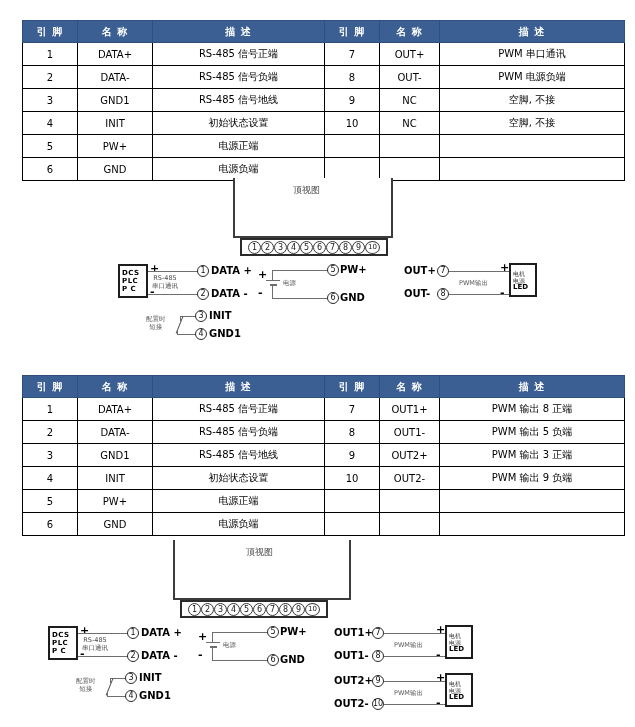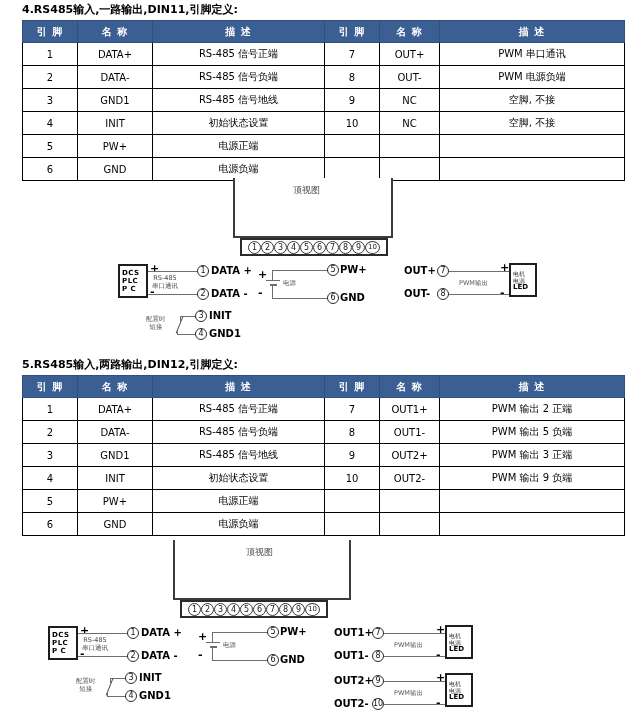--- a/index.html
+++ b/index.html
@@ -191,23 +191,20 @@
     width: 1px;
     background: #4a4a4a;
     transform-origin: center;
   }
 </style>
 </head>
 <body>
 
 <div class="page">
 
-  <div style="position:absolute; left:22px; top:2px;">
-    <div class="section-heading">4.RS485输入,一路输出,DIN11,引脚定义:</div>
-  </div>
 
   <div style="position:absolute; left:22px; top:20px;">
     <table class="pin-table">
       <colgroup>
         <col class="c-pin">
           <col class="c-name">
           <col class="c-desc">
         <col class="c-pin2">
           <col class="c-name2">
           <col class="c-desc2">
@@ -350,23 +347,20 @@
       <div class="sign" style="left:500px; top:87px;">+</div>
       <div class="sign" style="left:500px; top:112px;">-</div>
       <div class="dev-box load-box" style="left:509px; top:87px; width:28px; height:34px;">
         <div class="ln">电机</div>
         <div class="ln">电源</div>
         <div class="ln bold">LED</div>
       </div>
     </div>
   </div>
 
-  <div style="position:absolute; left:22px; top:357px;">
-    <div class="section-heading">5.RS485输入,两路输出,DIN12,引脚定义:</div>
-  </div>
 
   <div style="position:absolute; left:22px; top:375px;">
     <table class="pin-table">
       <colgroup>
         <col class="c-pin">
           <col class="c-name">
           <col class="c-desc">
         <col class="c-pin2">
           <col class="c-name2">
           <col class="c-desc2">
@@ -381,21 +375,21 @@
           <th>描 述</th>
         </tr>
       </thead>
       <tbody>
         <tr>
           <td>1</td>
           <td>DATA+</td>
           <td>RS-485 信号正端</td>
           <td>7</td>
           <td>OUT1+</td>
-          <td>PWM 输出 2 正端</td>
+          <td>PWM 输出 8 正端</td>
         </tr>
         <tr>
           <td>2</td>
           <td>DATA-</td>
           <td>RS-485 信号负端</td>
           <td>8</td>
           <td>OUT1-</td>
           <td>PWM 输出 5 负端</td>
         </tr>
         <tr>

